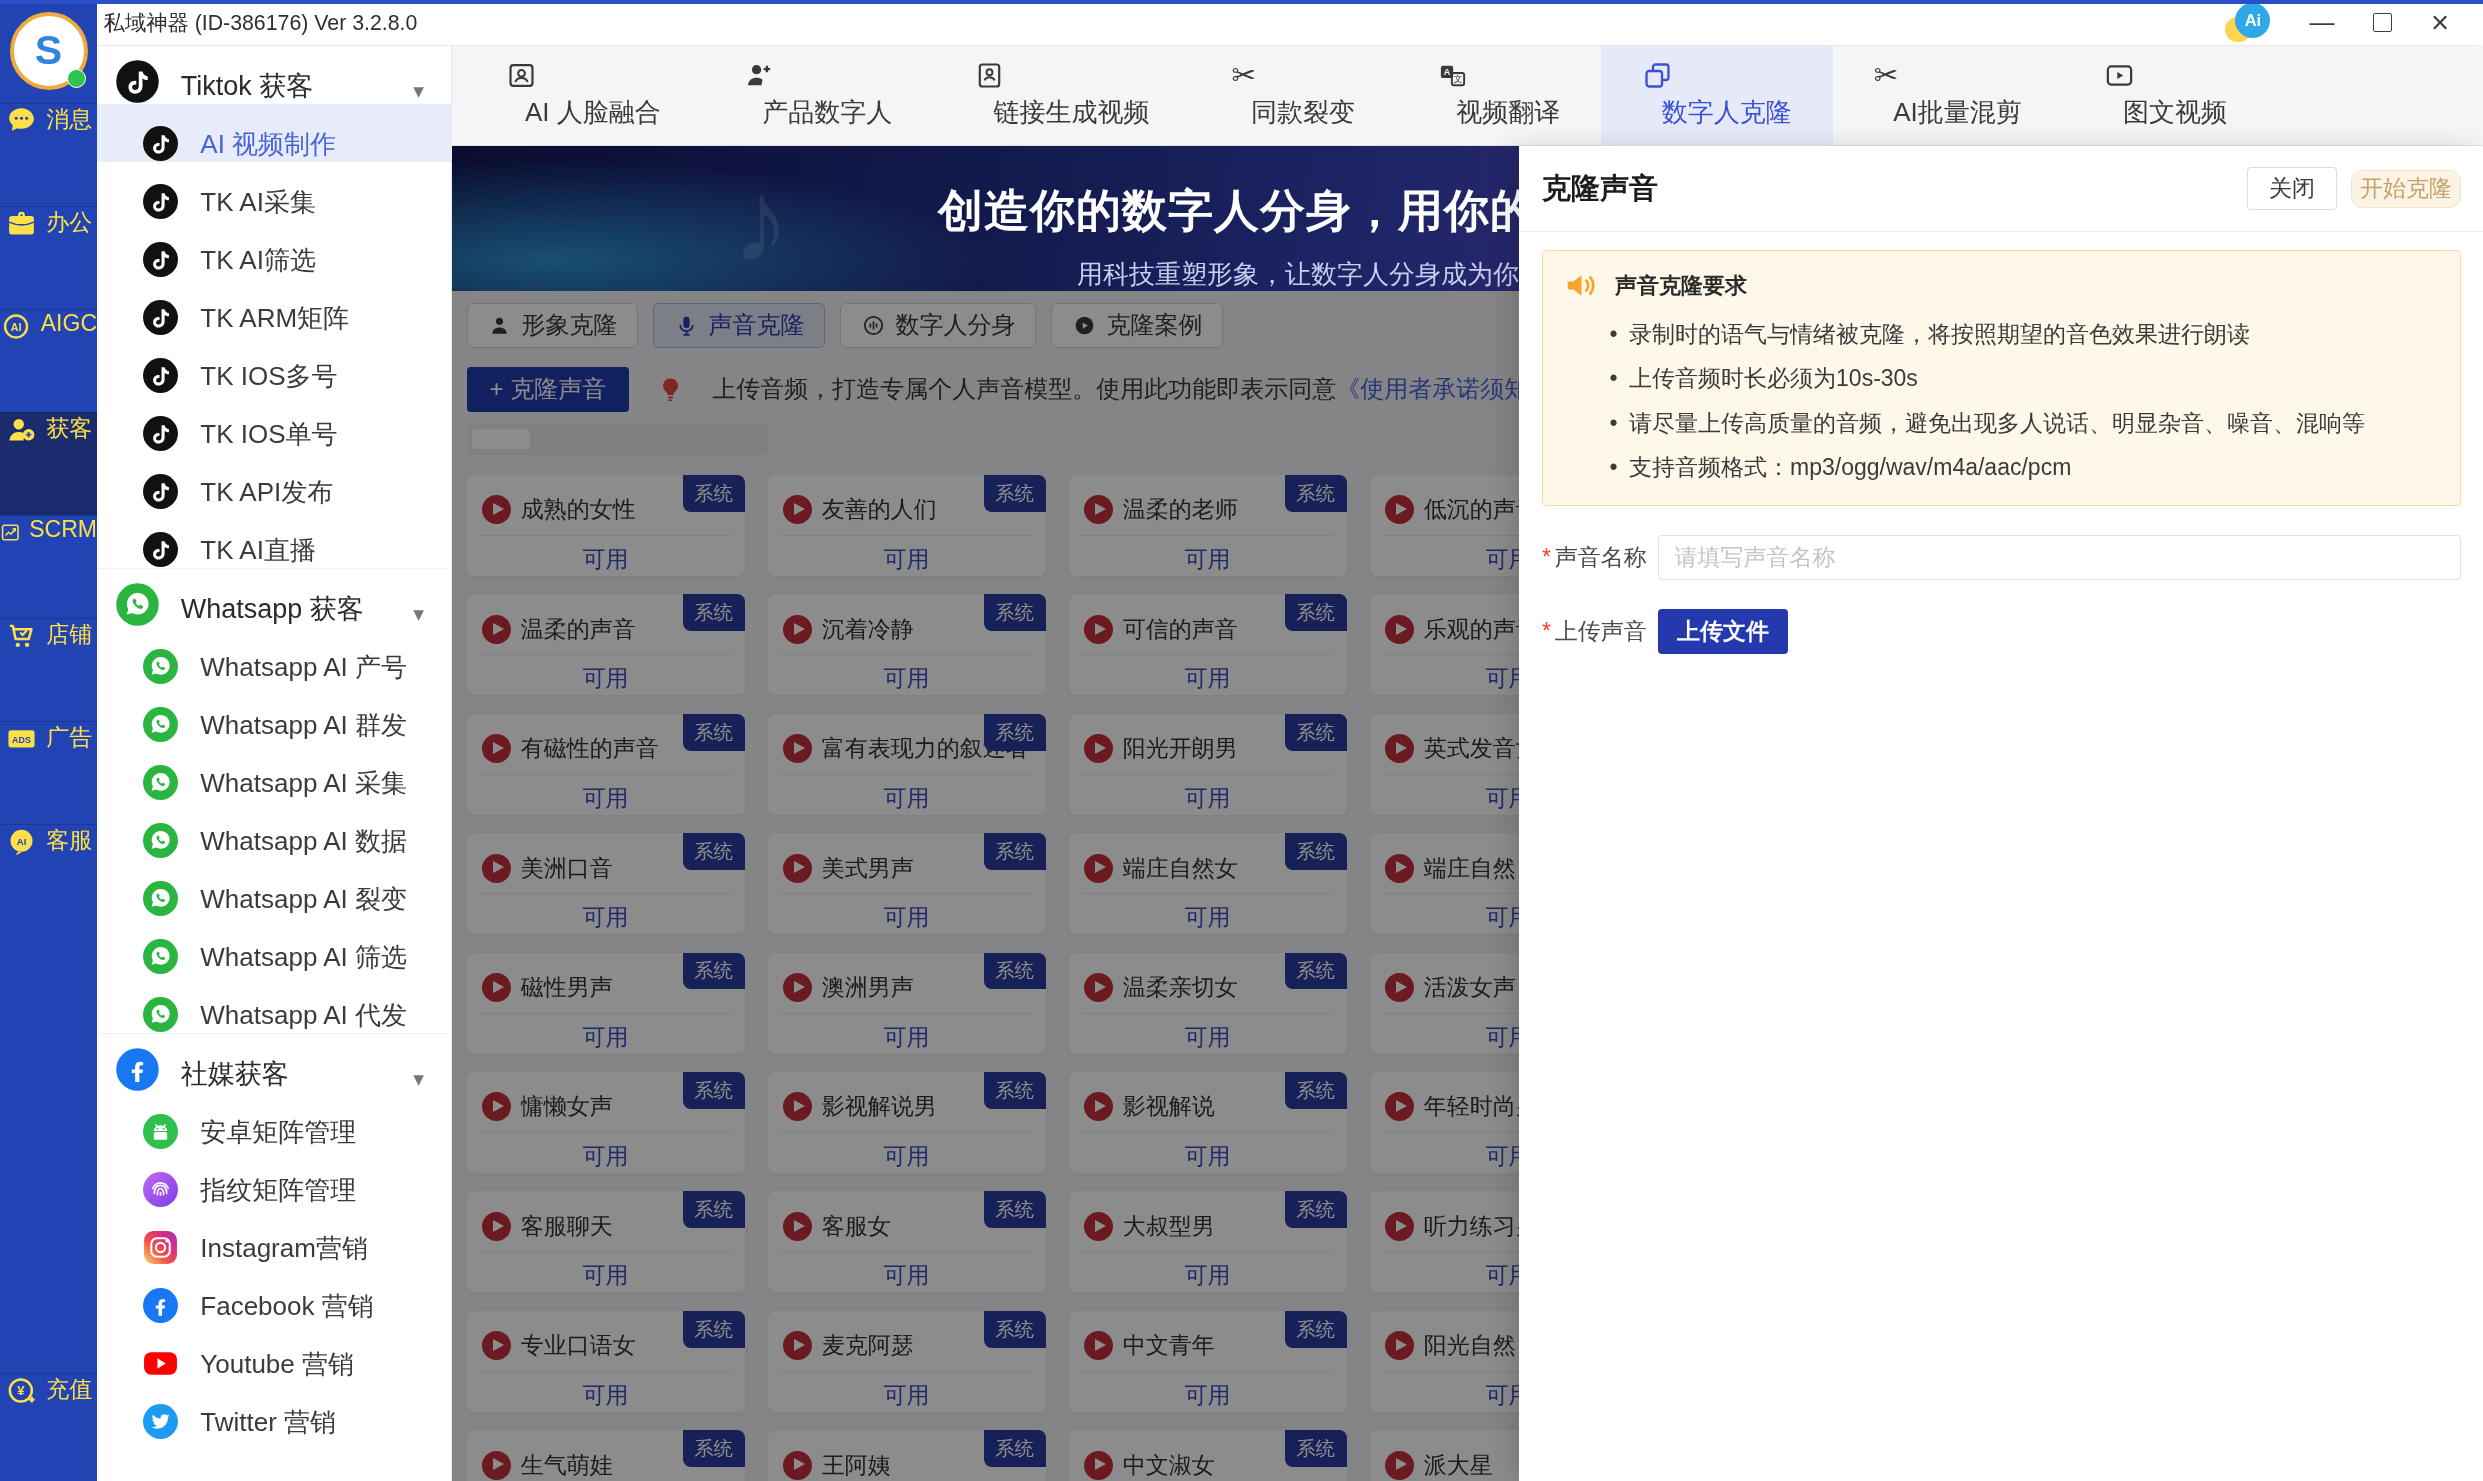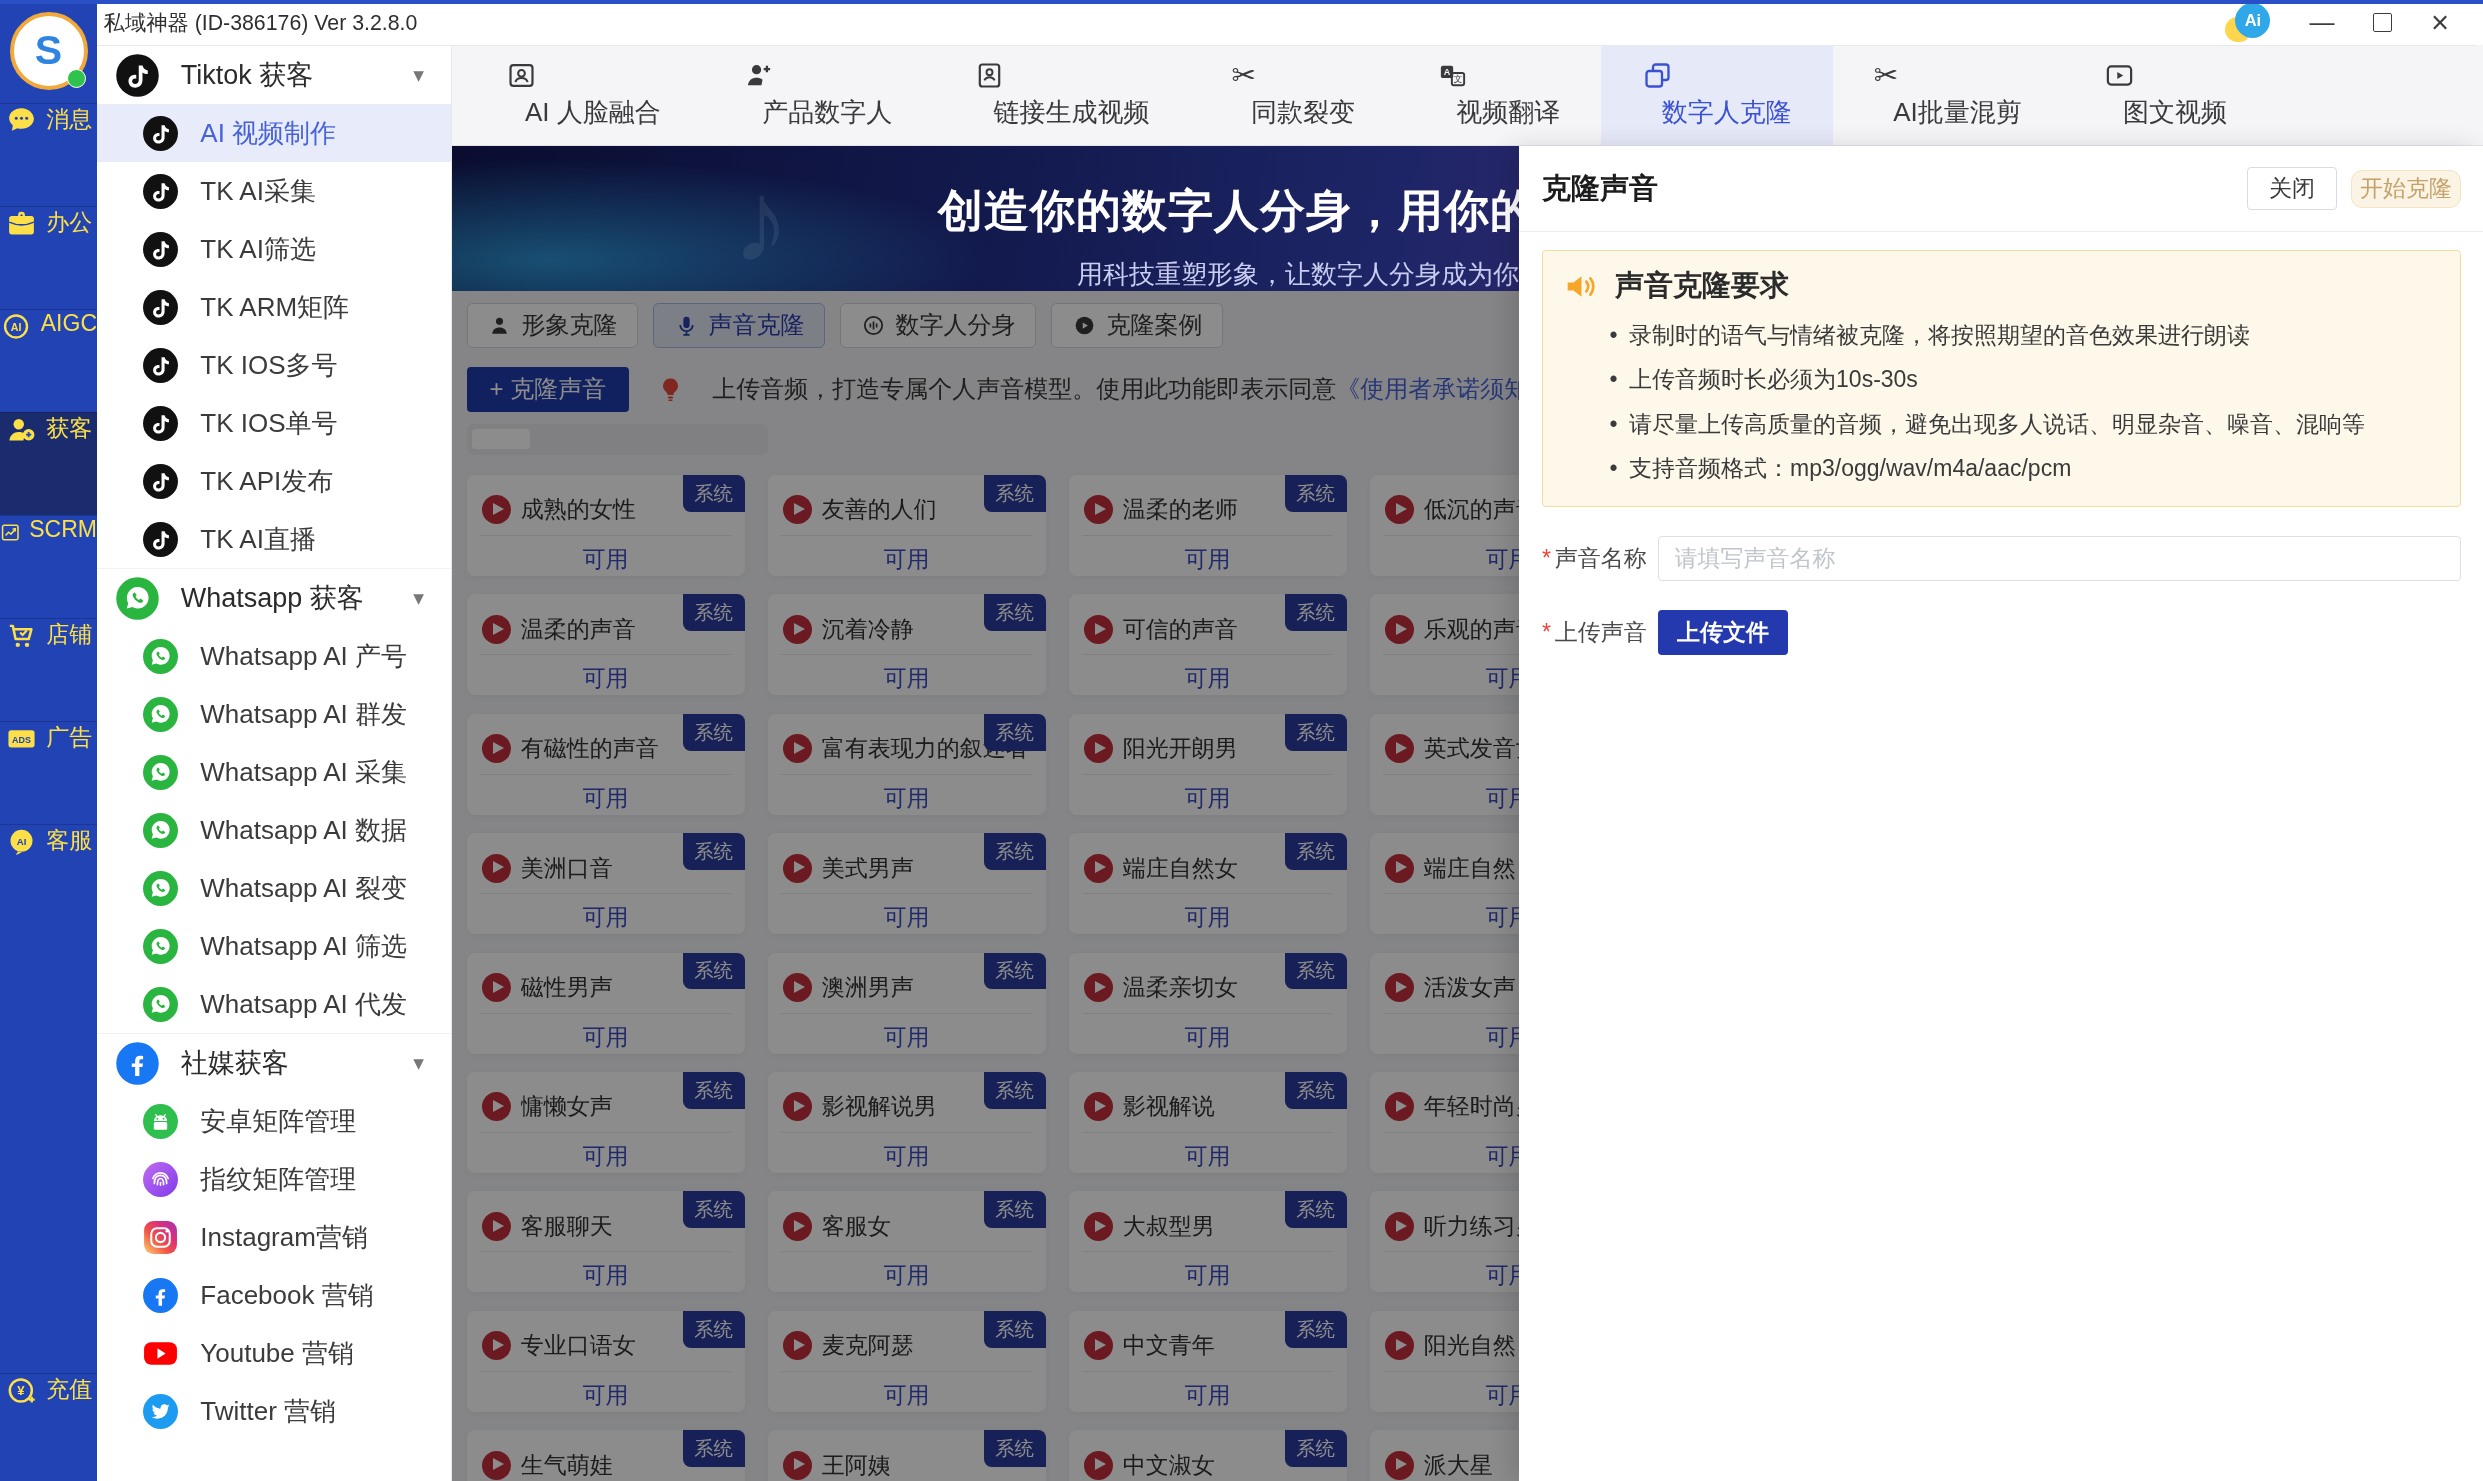--- a/index.html
+++ b/index.html
@@ -32,21 +32,21 @@
   .pitem{display:flex;flex-direction:row;align-items:flex-start;justify-content:center;gap:8.7px;height:102px;
          color:#fde047;border-top:1px solid rgba(0,0,0,.18);cursor:pointer}
   .pitem.active{background:#1b2c6e}
   .pico{width:33px;height:33px}
   .plabel{font-size:23px}
   .recharge{position:absolute;bottom:5.8px;left:0;width:97px}
 
   
   .menu{position:absolute;left:97px;top:45px;width:354px;height:1437px;background:#fff;
         border-right:1px solid #e8e8ea;overflow:hidden;z-index:20}
-  .mrow{display:flex;align-items:center;height:58px;padding-left:17.5px;cursor:pointer}
+  .mrow{display:flex;align-items:flex-end;height:58px;padding-left:17.5px;cursor:pointer}
   .mrow.item{padding-left:45px}
   .mlogo{width:37px;height:37px;flex:none}
   .mrow.header .mlogo{width:45px;height:45px}
   .mlabel{font-size:26px;color:#3b3b3d;margin-left:21.3px;flex:1;white-space:nowrap}
   .mrow.header .mlabel{font-size:27px;color:#2b2b2b}
   .mrow.header{border-top:1px solid #f2f2f4}
   .caret{display:none}
   .mrow.header .caret{display:block;color:#777;font-size:21.3px;margin-right:27px}
   .mrow.item.active{background:#e8ecfa}
   .mrow.item.active .mlabel{color:#4763d8}
@@ -107,21 +107,21 @@
           box-shadow:-9.7px 0 23px rgba(0,0,0,.12)}
   .dhead{display:flex;align-items:center;height:85px;padding:0 23px;border-bottom:1px solid #ececee}
   .dtitle{flex:1;font-size:29px;font-weight:bold;color:#1c1c1e}
   .btn-close{height:43px;padding:0 21.3px;border:1px solid #d8dbe2;border-radius:3.9px;background:#fff;
              font-size:23px;color:#3a3a3a;margin-right:13.6px;cursor:pointer}
   .btn-start{height:38px;padding:0 8px;border:1px solid #f5e4c4;border-radius:11px;background:#fbf3e4;
              font-size:23px;color:#c4a26a;cursor:not-allowed}
   .notice{margin:17.5px 23px 0;background:#fdf8ea;border:1px solid #f5dc9e;border-radius:3.9px;padding:15.5px 19.4px 21.3px}
   .nhead{display:flex;align-items:center;gap:13.6px}
   .spk{width:39px;height:39px}
-  .ntitle{font-size:29px;font-weight:bold;color:#2b2b2b}
+  .ntitle{font-size:22px;font-weight:bold;color:#2b2b2b}
   .nb{display:flex;gap:11.6px;margin-top:13.6px;margin-left:47px;font-size:23px;color:#3a3a3a;line-height:31px}
   .nb .ndot{font-size:23px}
   .frow{display:flex;align-items:center;margin:29px 23px 0}
   .flabel{width:116px;font-size:23px;color:#4a4a4c;flex:none}
   .req{color:#f34235;margin-right:3.9px}
   .finput{flex:1;height:45px;border:1px solid #dcdfe6;border-radius:3.9px;padding:0 15.5px;
           font-size:23px;color:#333;outline:none;box-sizing:border-box;font-family:inherit}
   .finput::placeholder{color:#c0c4cc}
   .btn-upload{height:45px;padding:0 19px;background:#2439ad;color:#fff;border:none;border-radius:3.9px;
               font-size:23px;font-weight:bold;cursor:pointer}

